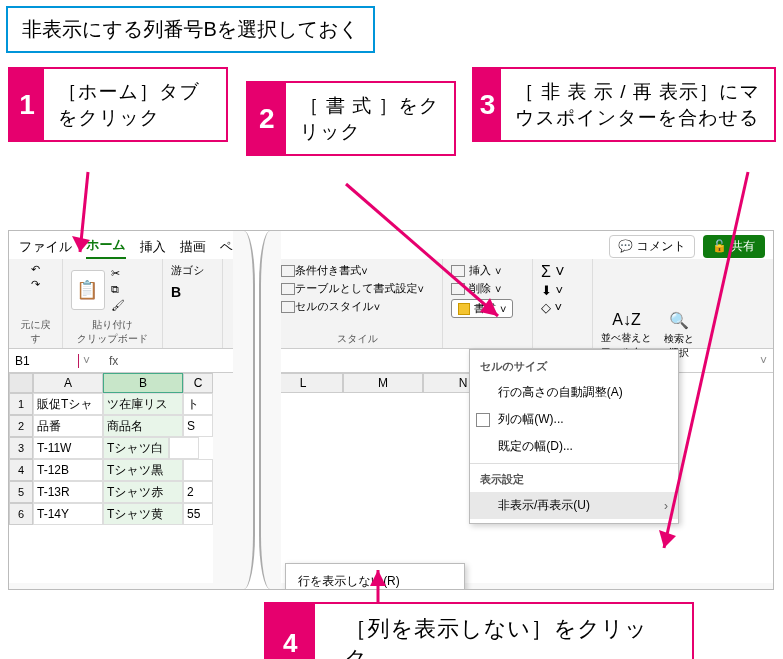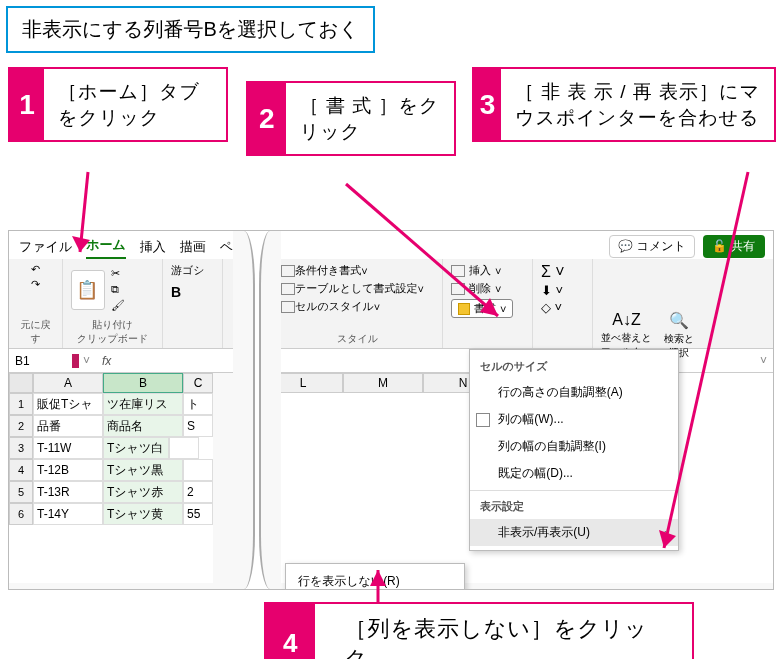--- a/index.html
+++ b/index.html
@@ -88,22 +88,22 @@
   
   .cells-group .cell-row{display:flex;align-items:center;gap:4px;font-size:11px;}
   .format-btn{border:1px solid #888;border-radius:3px;padding:1px 6px;display:inline-flex;align-items:center;gap:4px;background:#fff;}
   .format-btn .fic{width:12px;height:12px;background:#f4c430;border:1px solid #c90;}
   
   .edit-group{display:flex;gap:12px;align-items:flex-start;}
   .edit-col{display:flex;flex-direction:column;align-items:center;gap:2px;font-size:10px;margin-top:48px;}
   .sigma{font-size:16px;}
   
   .namebox-row{display:flex;align-items:center;background:#fff;border-bottom:1px solid #ccc;height:24px;font-size:12px;}
-  .namebox{width:70px;border-right:7px solid #be185d;padding:0 6px;}
-  .fx{padding:0 8px;color:#555;font-style:italic;}
+  .namebox{width:70px;border-right:1px solid #be185d;padding:0 6px;}
+  .fx{padding:0 8px;color:#555;margin-left:7px;}
   
   .sheet-area{display:flex;height:210px;}
   .sheet{background:#fff;font-size:12px;}
   .col-headers{display:flex;}
   .ch{border:1px solid #ccc;background:#f0f0f0;text-align:center;height:20px;display:flex;align-items:center;justify-content:center;}
   .ch.sel{background:#c8e6c9;border:1px solid #4a8;}
   .ch.corner{background:#e8e8e8;}
   .row{display:flex;}
   .rh{width:24px;border:1px solid #ccc;background:#f0f0f0;text-align:center;font-size:11px;display:flex;align-items:center;justify-content:center;}
   .cell{border:1px solid #ddd;height:22px;padding:0 3px;display:flex;align-items:center;overflow:hidden;white-space:nowrap;}
@@ -354,23 +354,20 @@
   <div class="dropdown">
     <div class="section-title">セルのサイズ</div>
     <div class="mitem">
         <span>行の高さの自動調整(A)</span>
       </div>
     <div class="mitem">
         <span class="mic"></span>
         <span>列の幅(W)...</span>
       </div>
     <div class="mitem">
-        <span>列の幅の自動調整(I)</span>
-      </div>
-    <div class="mitem">
         <span>既定の幅(D)...</span>
       </div>
     <hr>
     <div class="section-title">表示設定</div>
     <div class="mitem highlight">
       <span>非表示/再表示(U)</span>
       <span class="chev">›</span>
     </div>
   </div>
 

